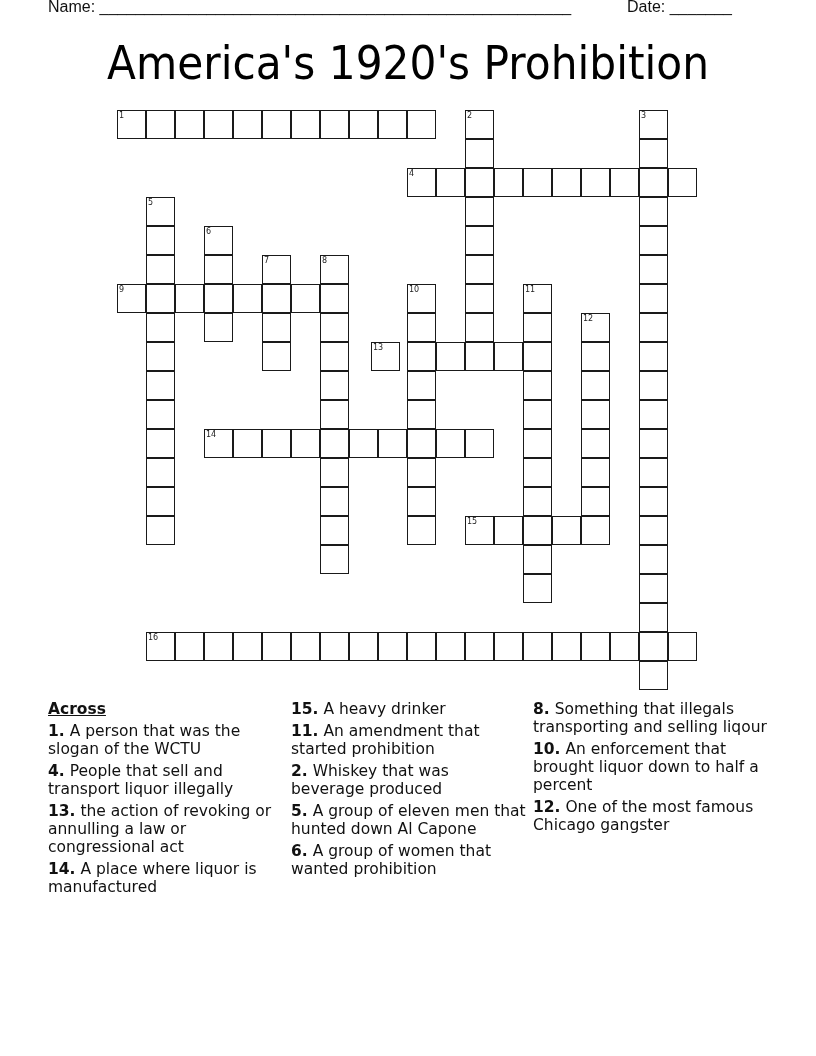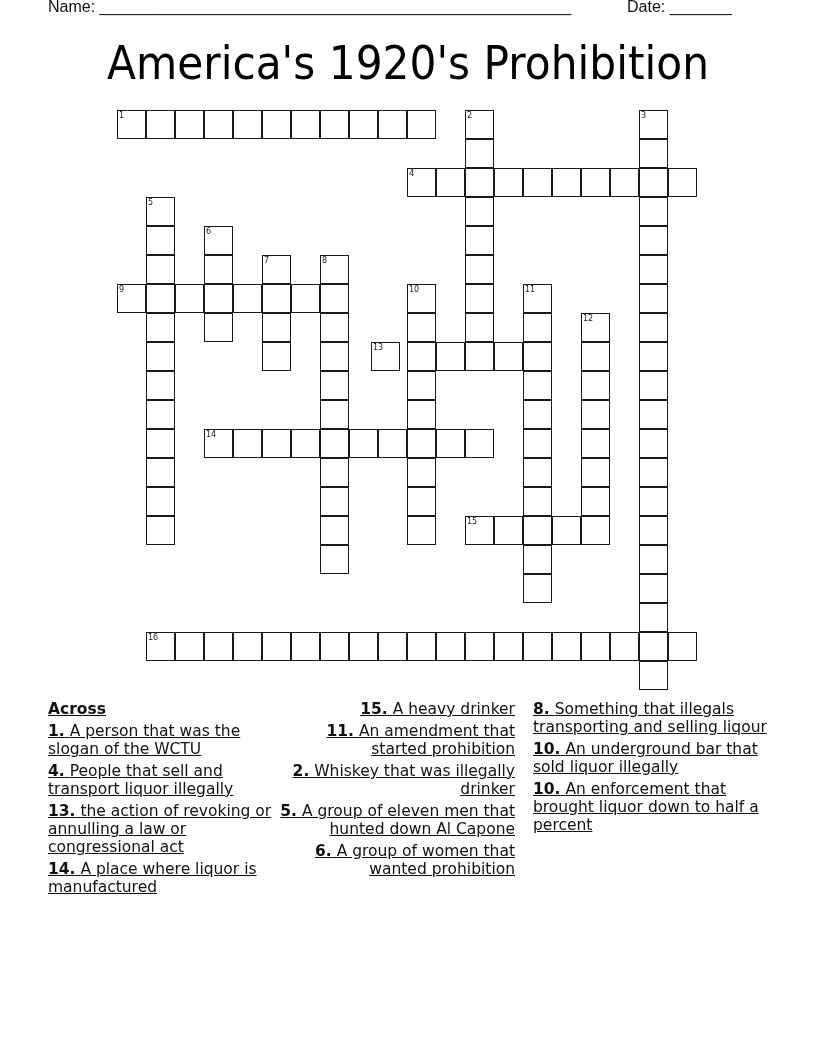--- a/index.html
+++ b/index.html
@@ -19,24 +19,24 @@
     .cell {
       position:absolute; width:29px; height:29px; box-sizing:border-box;
       border:1.5px solid #1a1a1a; background:#fff;
     }
     .cell-num {
       position:absolute; left:1px; top:0px; font-family:"DejaVu Sans", sans-serif;
       font-size:8px; line-height:9px; color:#222;
     }
     .clues {
       position:absolute; top:700px; font-family:"DejaVu Sans", sans-serif;
-      font-size:15.5px; line-height:18px; color:#111;text-decoration:underline;
+      font-size:15.5px; line-height:18px; color:#111;
     }
     .col1 { left:48px; width:232px; }
-    .col2 { left:279px; width:236px;text-align:right; }
+    .col2 { left:291px; width:236px; }
     .col3 { left:533px; width:240px; }
     .clue-heading { font-weight:bold; text-decoration:underline; margin-bottom:4px; }
     .clue { margin-bottom:4px; }
     .clue-num { font-weight:bold; }
   </style>
 </head>
 <body>
 
 <div class="header-line name-line">Name: _____________________________________________________</div>
 <div class="header-line date-line">Date: _______</div>
@@ -245,38 +245,38 @@
   <div class="clue">
     <span class="clue-num">15.</span>
     <span>A heavy drinker</span>
   </div>
   <div class="clue">
     <span class="clue-num">11.</span>
     <span>An amendment that started prohibition</span>
   </div>
   <div class="clue">
     <span class="clue-num">2.</span>
-    <span>Whiskey that was illegally drinker</span>
+    <span>Whiskey that was beverage produced</span>
   </div>
   <div class="clue">
     <span class="clue-num">5.</span>
     <span>A group of eleven men that hunted down Al Capone</span>
   </div>
   <div class="clue">
     <span class="clue-num">6.</span>
     <span>A group of women that wanted prohibition</span>
   </div>
 </div>
 
 <div class="clues col3">
   <div class="clue">
     <span class="clue-num">8.</span>
     <span>Something that illegals transporting and selling liqour</span>
   </div>
   <div class="clue">
     <span class="clue-num">10.</span>
-    <span>An underground bar that sold liquor illegally</span>
-  </div>
-  <div class="clue">
-    <span class="clue-num">10.</span>
     <span>An enforcement that brought liquor down to half a percent</span>
   </div>
+  <div class="clue">
+    <span class="clue-num">12.</span>
+    <span>One of the most famous Chicago gangster</span>
+  </div>
 </div>
 
 </body></html>

